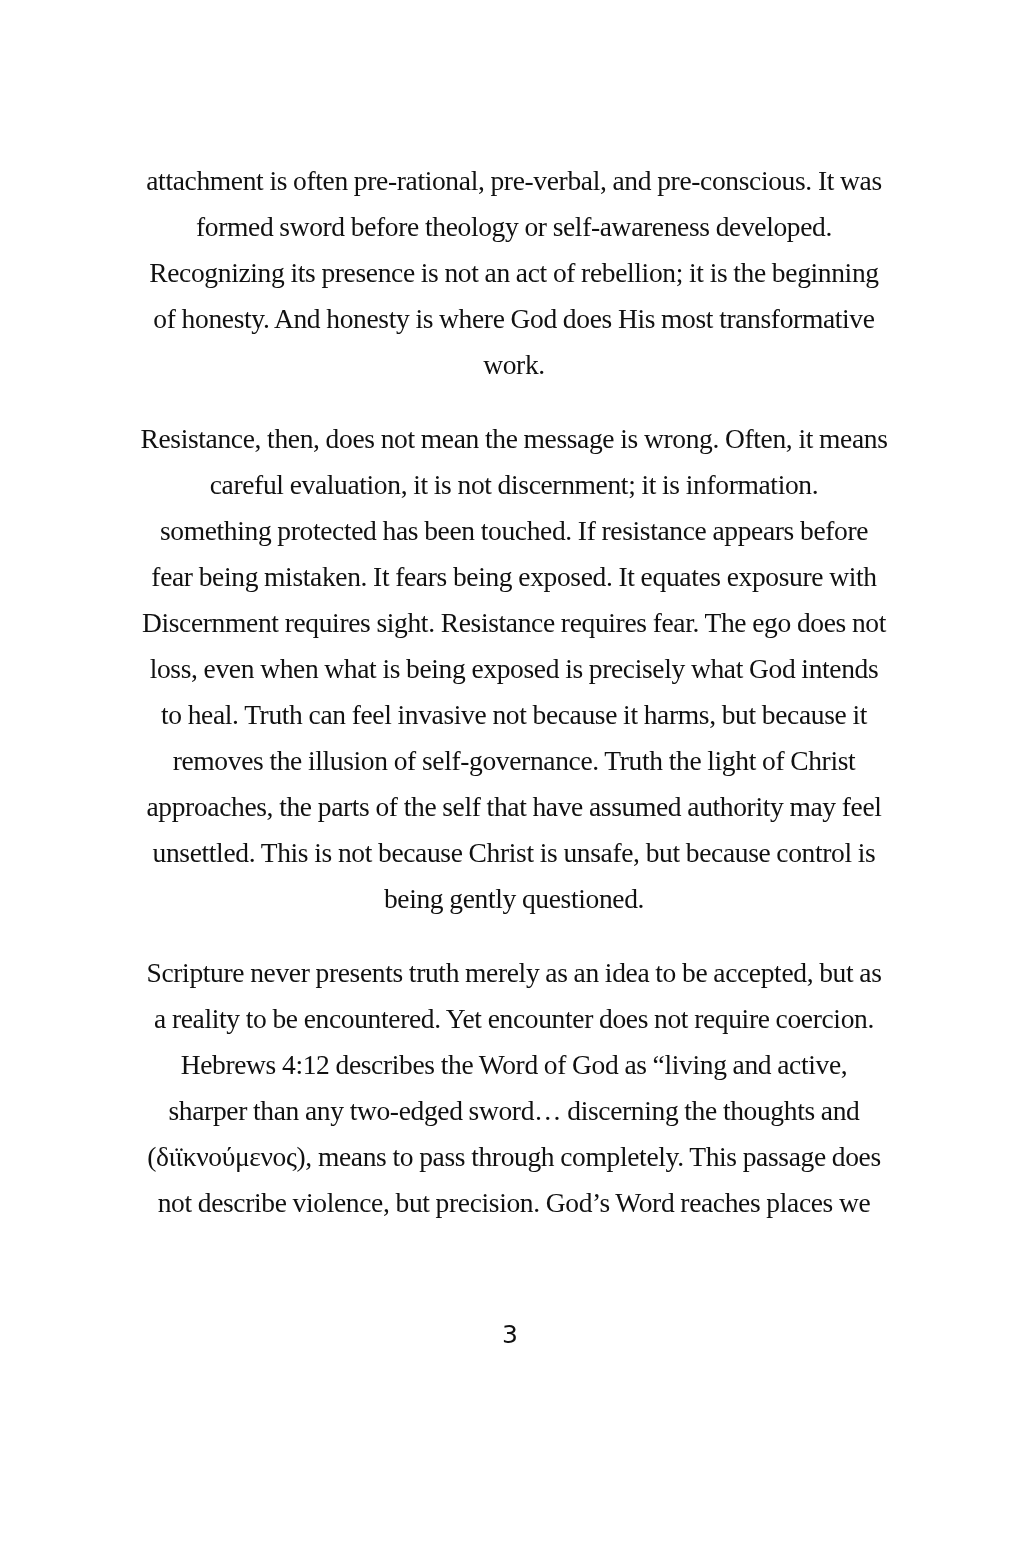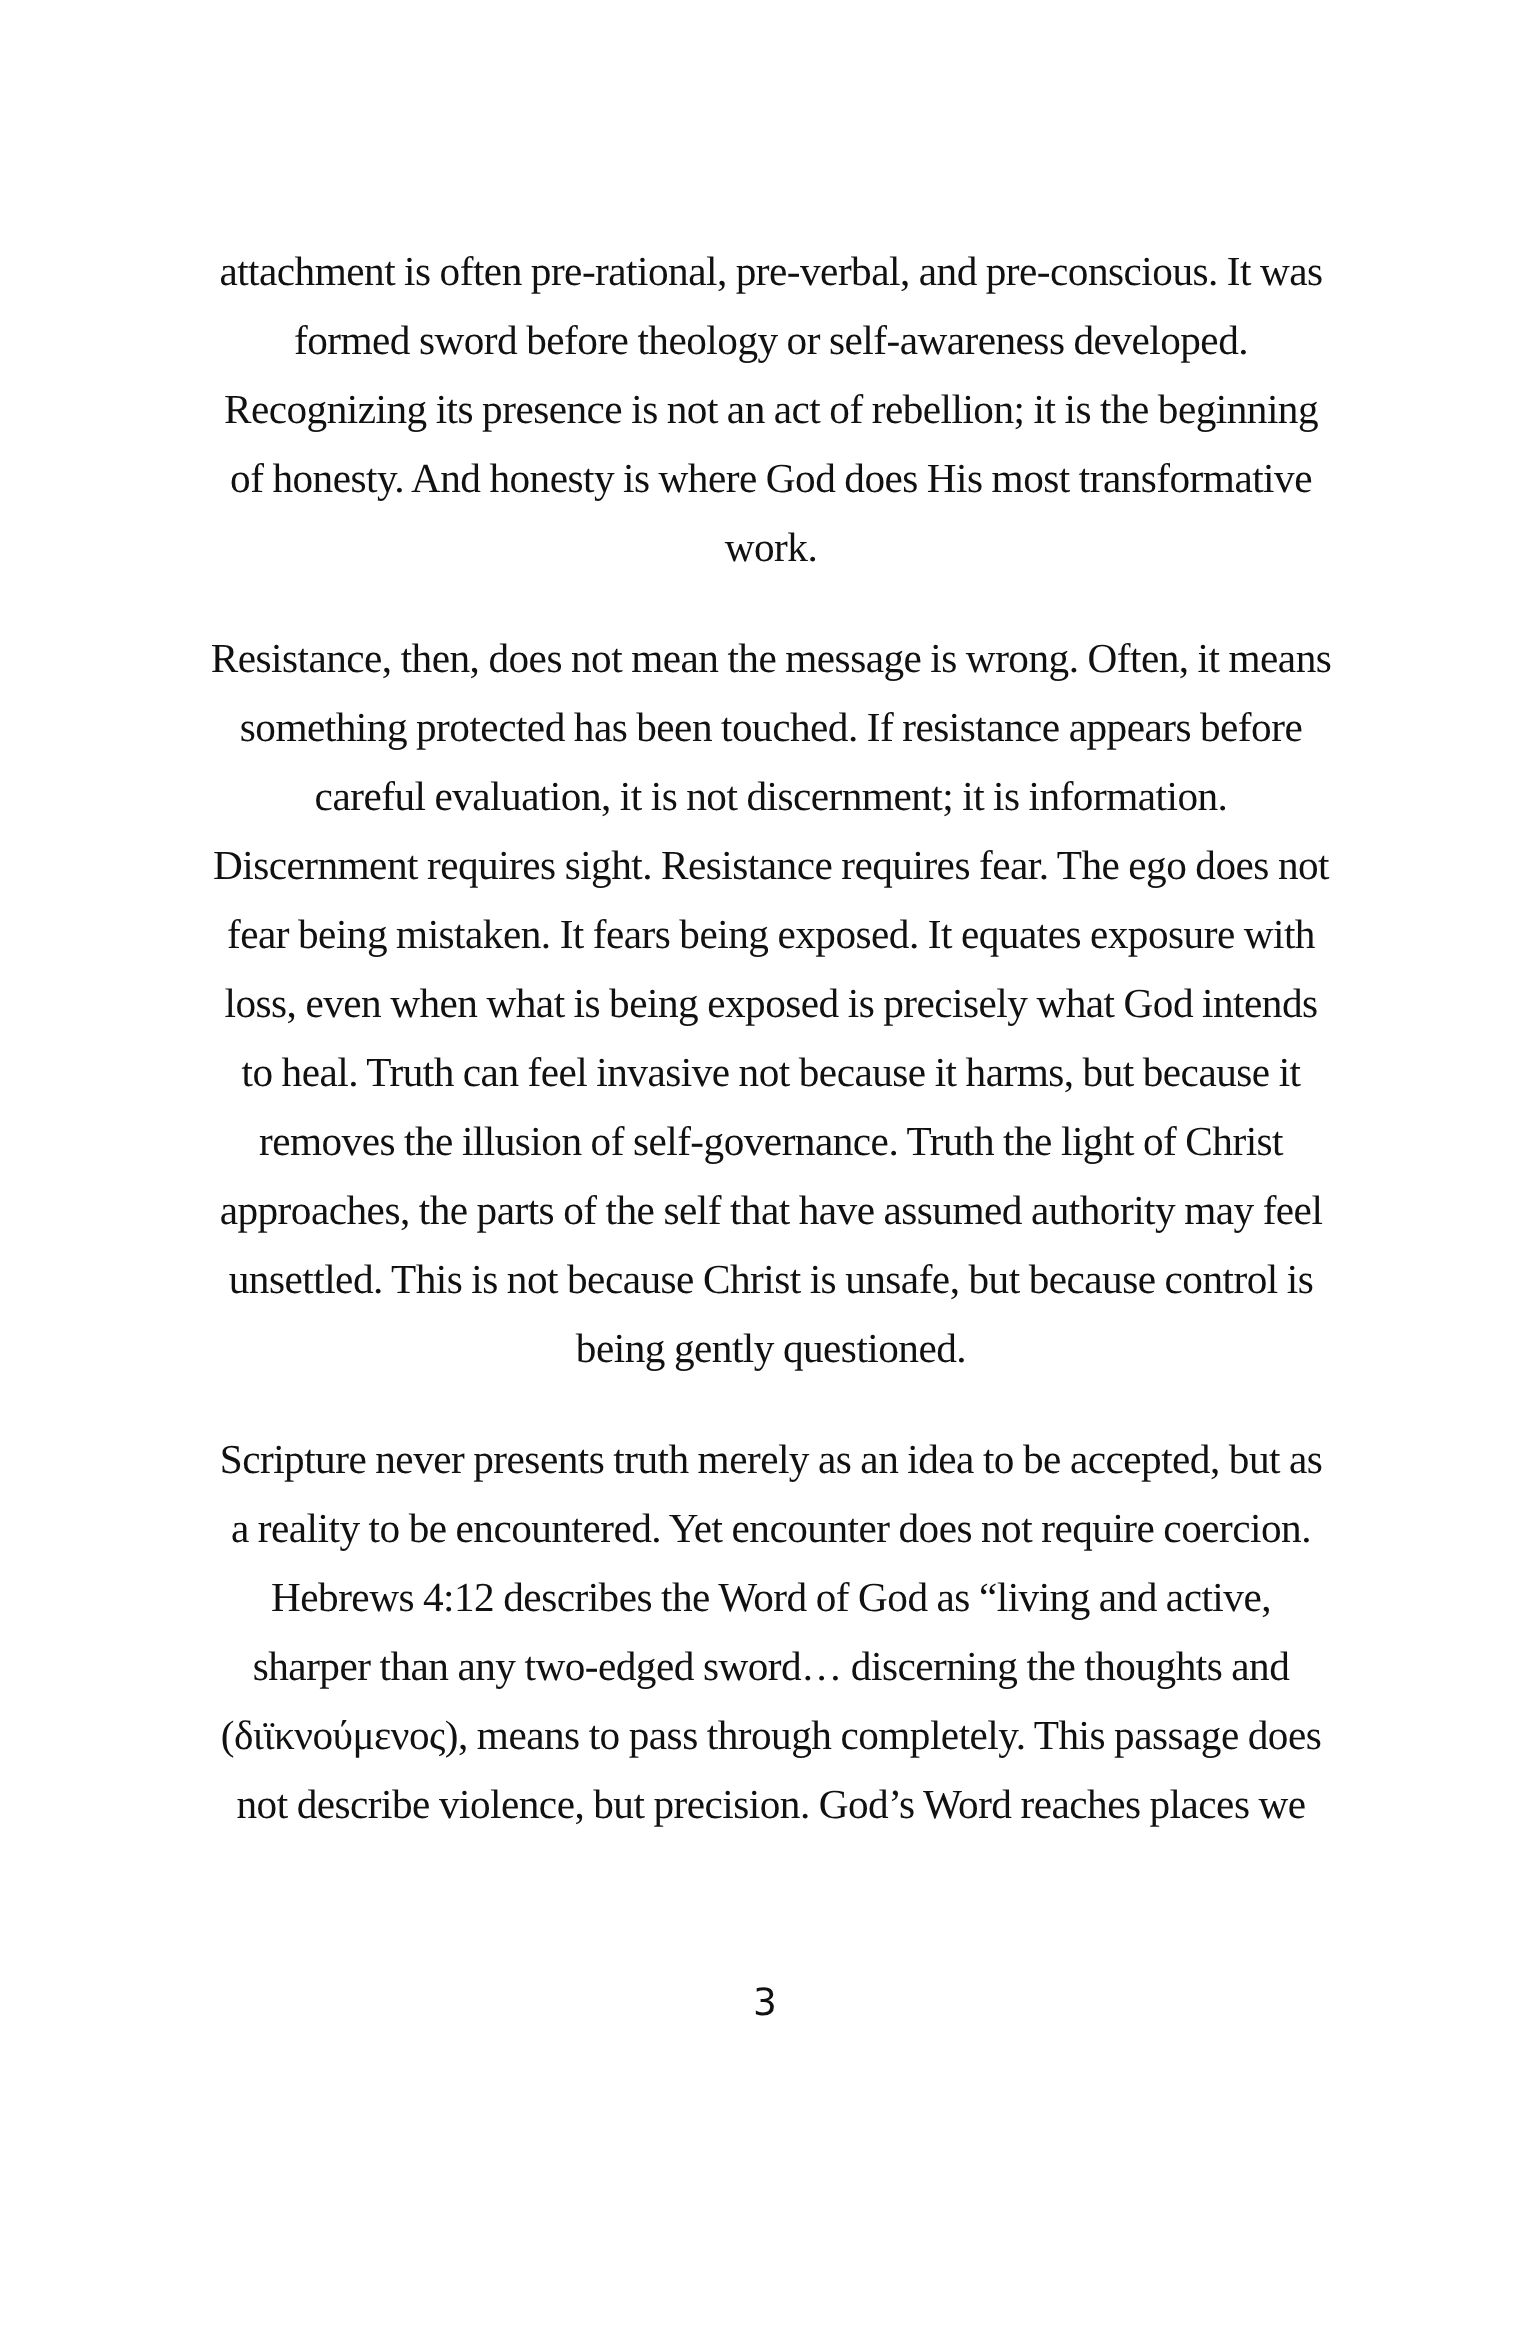--- a/index.html
+++ b/index.html
@@ -63,24 +63,24 @@
   <div class="body-text">
     <div class="para">
       <span class="line">attachment is often pre-rational, pre-verbal, and pre-conscious. It was</span>
       <span class="line">formed sword before theology or self-awareness developed.</span>
       <span class="line">Recognizing its presence is not an act of rebellion; it is the beginning</span>
       <span class="line">of honesty. And honesty is where God does His most transformative</span>
       <span class="line">work.</span>
     </div>
     <div class="para">
       <span class="line">Resistance, then, does not mean the message is wrong. Often, it means</span>
+      <span class="line">careful evaluation, it is not discernment; it is information.</span>
       <span class="line">something protected has been touched. If resistance appears before</span>
-      <span class="line">careful evaluation, it is not discernment; it is information.</span>
+      <span class="line">fear being mistaken. It fears being exposed. It equates exposure with</span>
       <span class="line">Discernment requires sight. Resistance requires fear. The ego does not</span>
-      <span class="line">fear being mistaken. It fears being exposed. It equates exposure with</span>
       <span class="line">loss, even when what is being exposed is precisely what God intends</span>
       <span class="line">to heal. Truth can feel invasive not because it harms, but because it</span>
       <span class="line">removes the illusion of self-governance. Truth the light of Christ</span>
       <span class="line">approaches, the parts of the self that have assumed authority may feel</span>
       <span class="line">unsettled. This is not because Christ is unsafe, but because control is</span>
       <span class="line">being gently questioned.</span>
     </div>
     <div class="para">
       <span class="line">Scripture never presents truth merely as an idea to be accepted, but as</span>
       <span class="line">a reality to be encountered. Yet encounter does not require coercion.</span>

